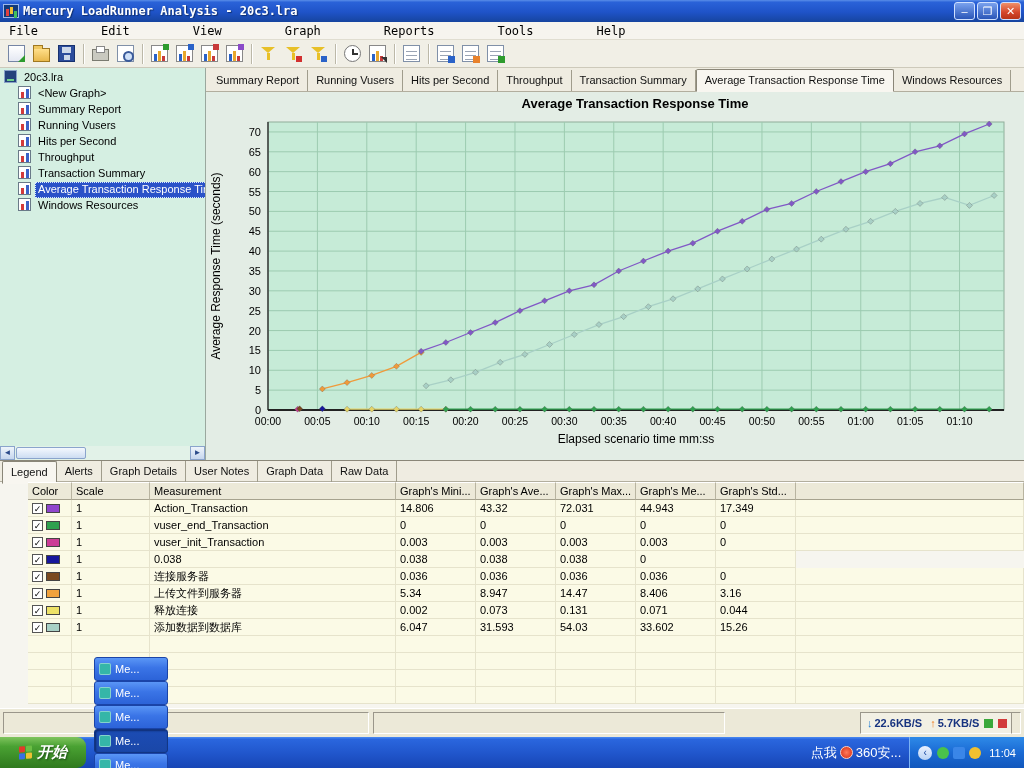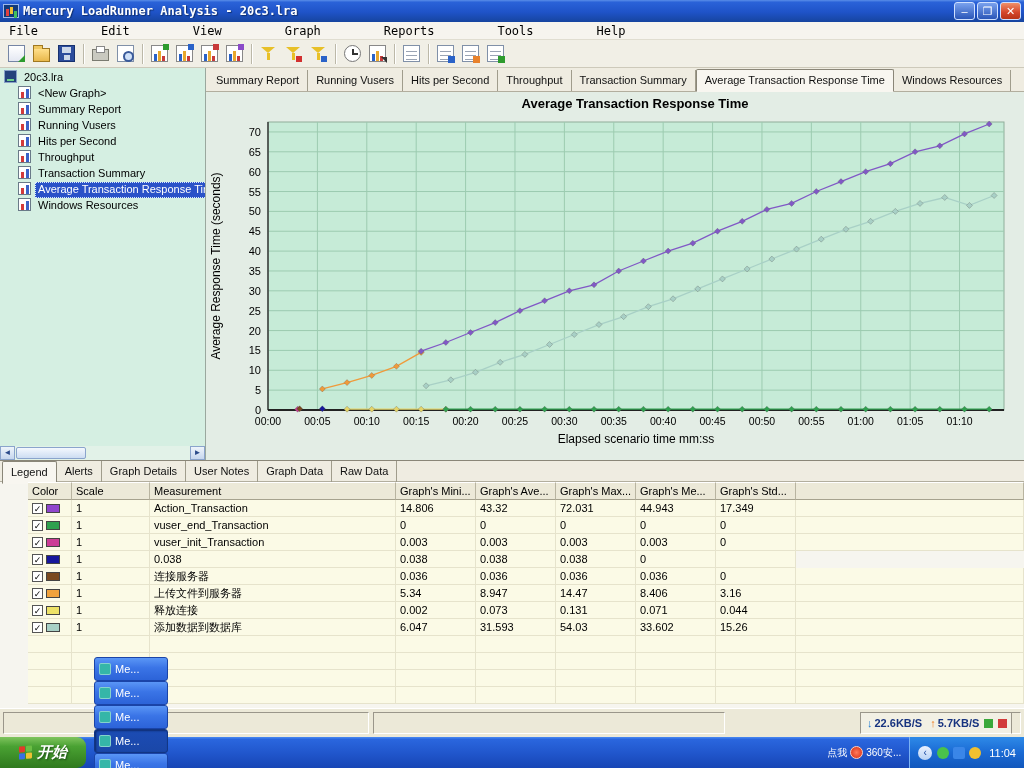--- a/index.html
+++ b/index.html
@@ -129,21 +129,21 @@
     box-shadow:1px 0 3px #0a2a0a inset 0 0 0 0;display:flex;align-items:center;justify-content:center;
     color:#fff;font-weight:bold;font-style:italic;font-size:15px;text-shadow:1px 1px 2px #1a4a12;}
   .flag{display:grid;grid-template-columns:6px 6px;grid-template-rows:6px 6px;gap:1px;transform:skewY(-6deg);margin-right:5px;}
   .flag span{border-radius:1px;}
   .taskbtns{display:flex;margin-left:8px;flex-direction:column;}
   .taskbtn{width:74px;height:24px;margin-right:2px;border-radius:3px;border:1px solid #1a44a8;
     background:linear-gradient(180deg,#5a96f6,#3a74e6 45%,#2c63d8);display:flex;align-items:center;padding:0 4px;
     color:#fff;font-size:11px;overflow:hidden;white-space:nowrap;}
   .taskbtn.pressed{background:linear-gradient(180deg,#1c4cb4,#1a47a8);border-color:#123684;box-shadow:inset 1px 1px 2px #0e2a6e;}
   .tb-ico{width:12px;height:12px;border-radius:2px;margin-right:4px;flex:none;border:1px solid #ffffff66;}
-  .traytext{color:#fff;font-size:10px;margin-left:auto;white-space:nowrap;}
+  .traytext{color:#fff;font-size:13px;margin-left:auto;white-space:nowrap;}
   .tray-red{width:13px;height:13px;border-radius:50%;background:radial-gradient(#ff7a5a,#d42a10);margin:0 3px;flex:none;border:1px solid #ffd0c0;}
   .tray{height:31px;margin-left:8px;display:flex;align-items:center;padding:0 8px 0 8px;
     background:linear-gradient(180deg,#2e8ae8 0%,#1a6ad4 50%,#1257bc 100%);border-left:1px solid #7ab2f4;flex:none;}
   .chev{width:14px;height:14px;border-radius:50%;background:linear-gradient(#eaf2ff,#b8d2f4);color:#1a4aa0;
     font-size:10px;line-height:13px;text-align:center;margin-right:5px;flex:none;}
   .tray-ico{width:12px;height:12px;border-radius:2px;margin-right:4px;flex:none;}
   .clock{color:#fff;font-size:11px;margin-left:4px;white-space:nowrap;}
 </style>
 </head>
 <body>

